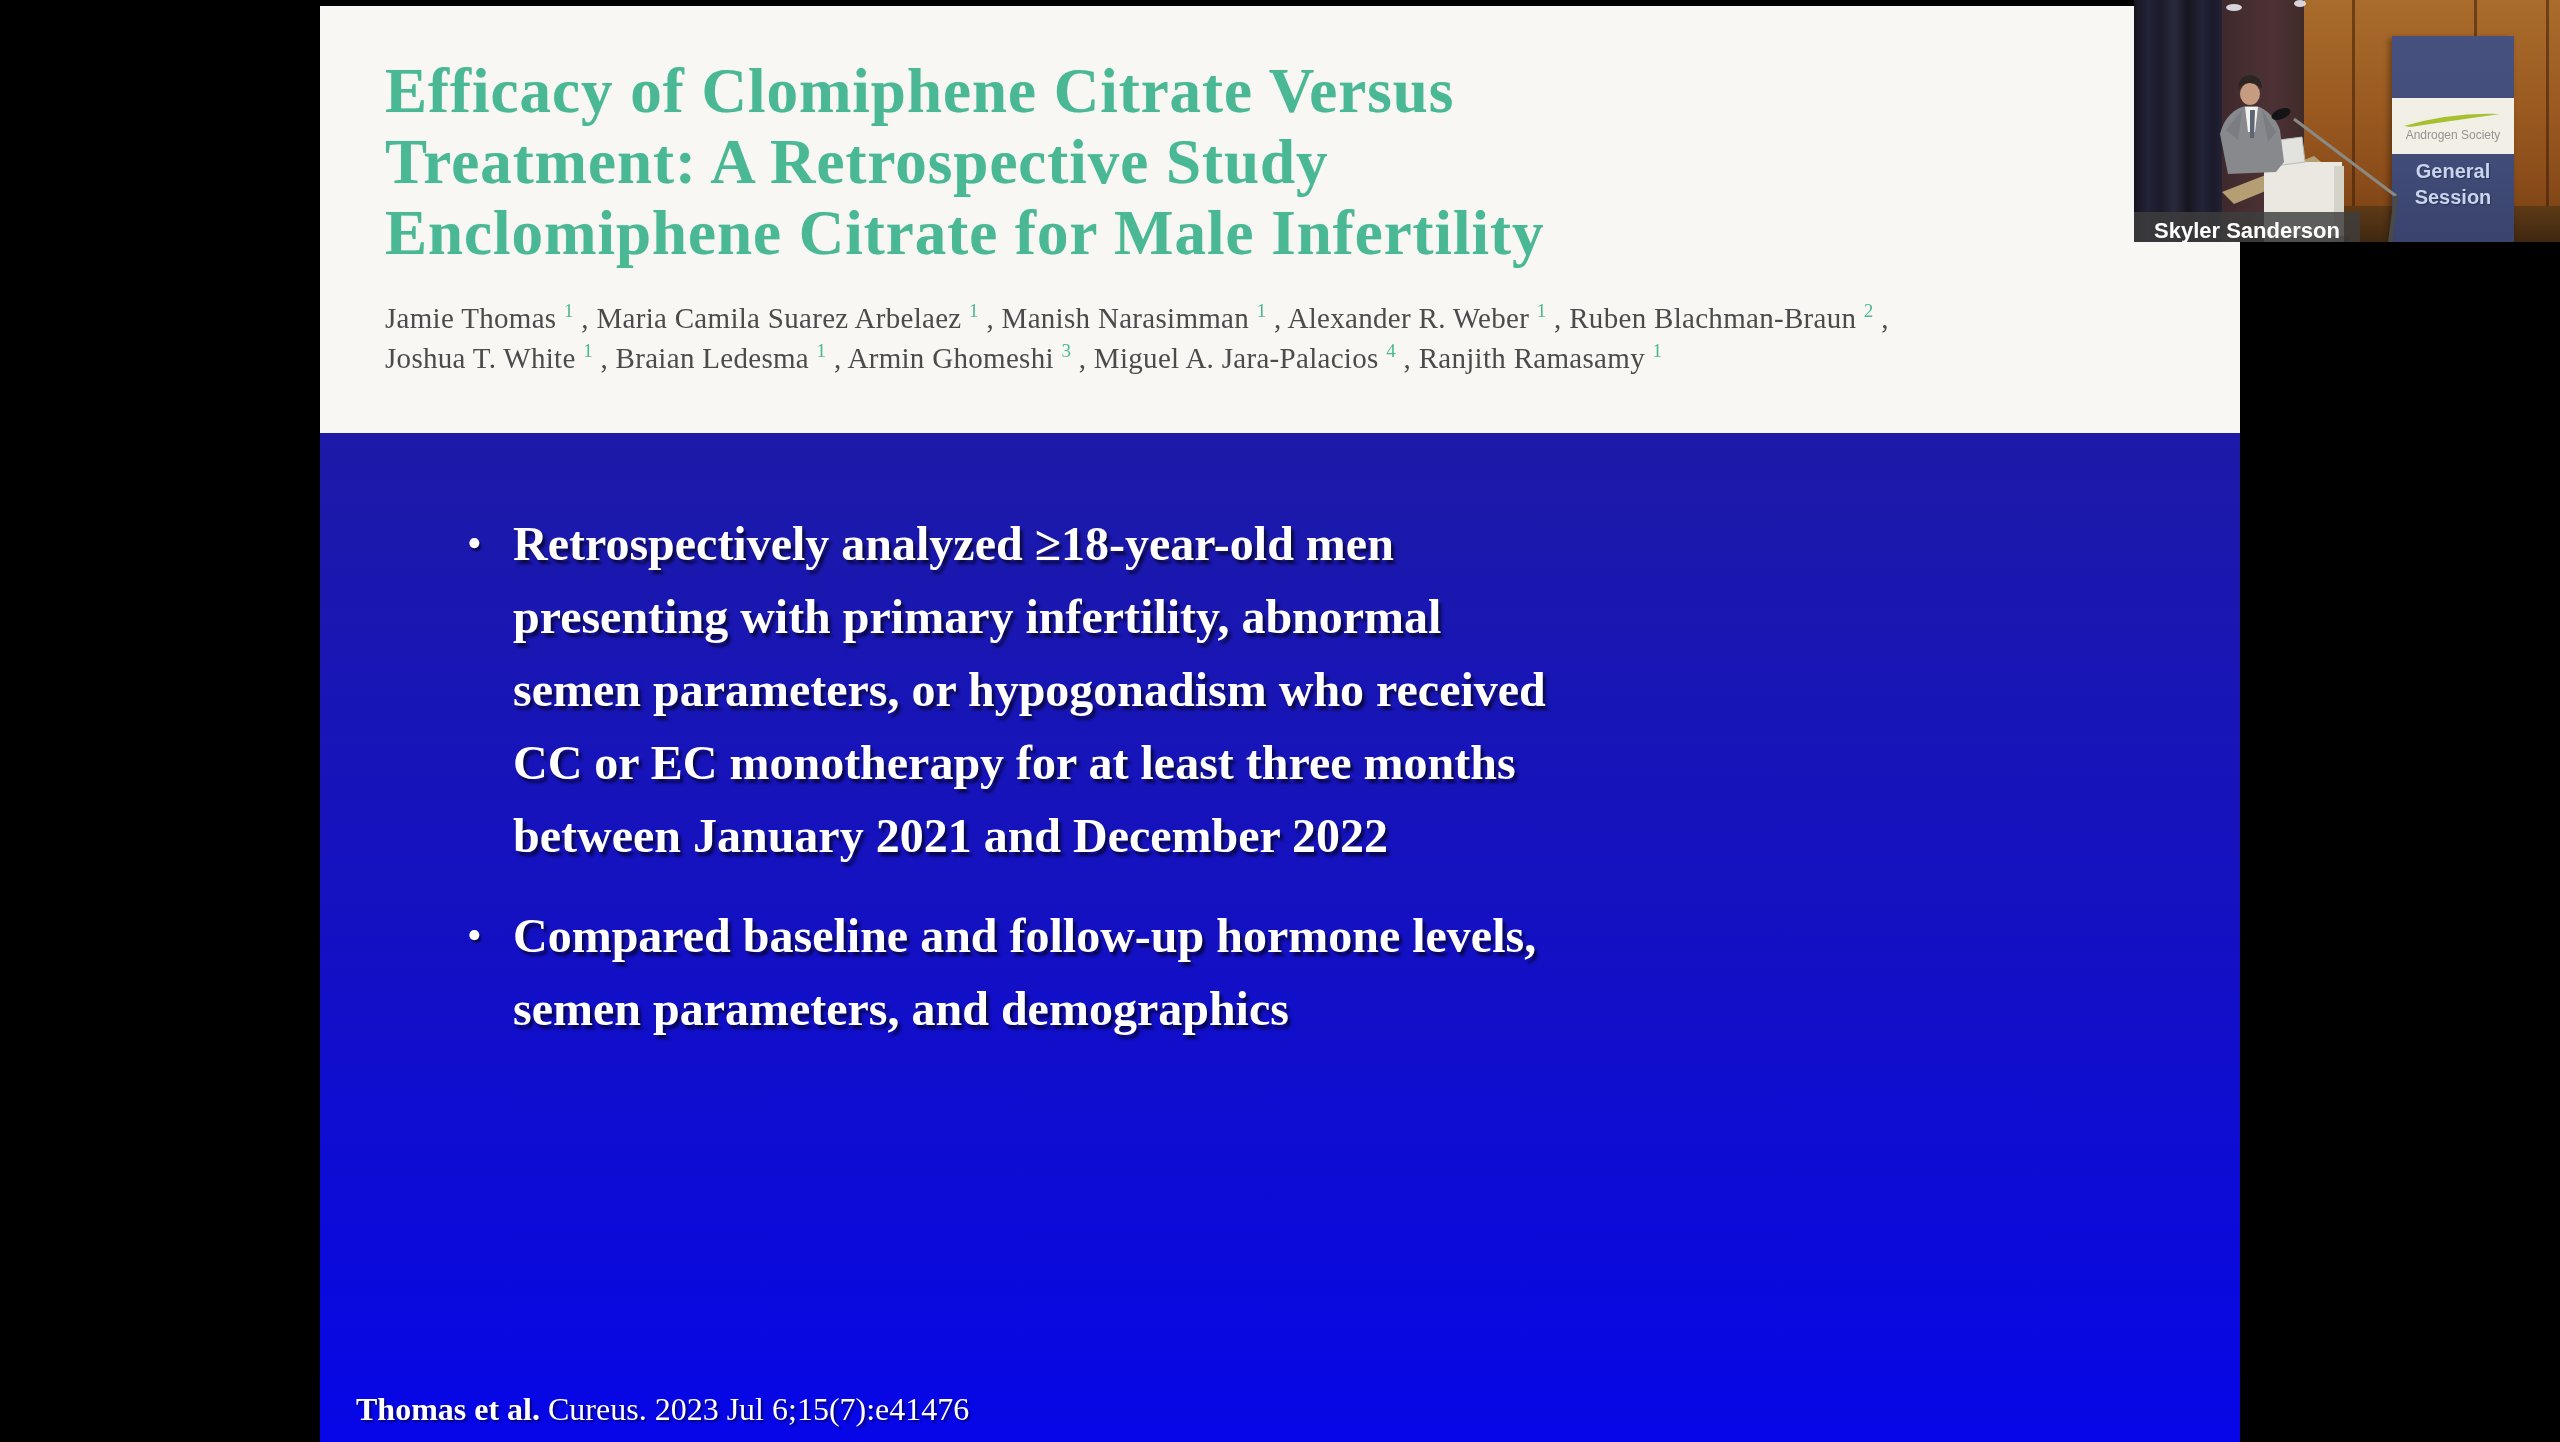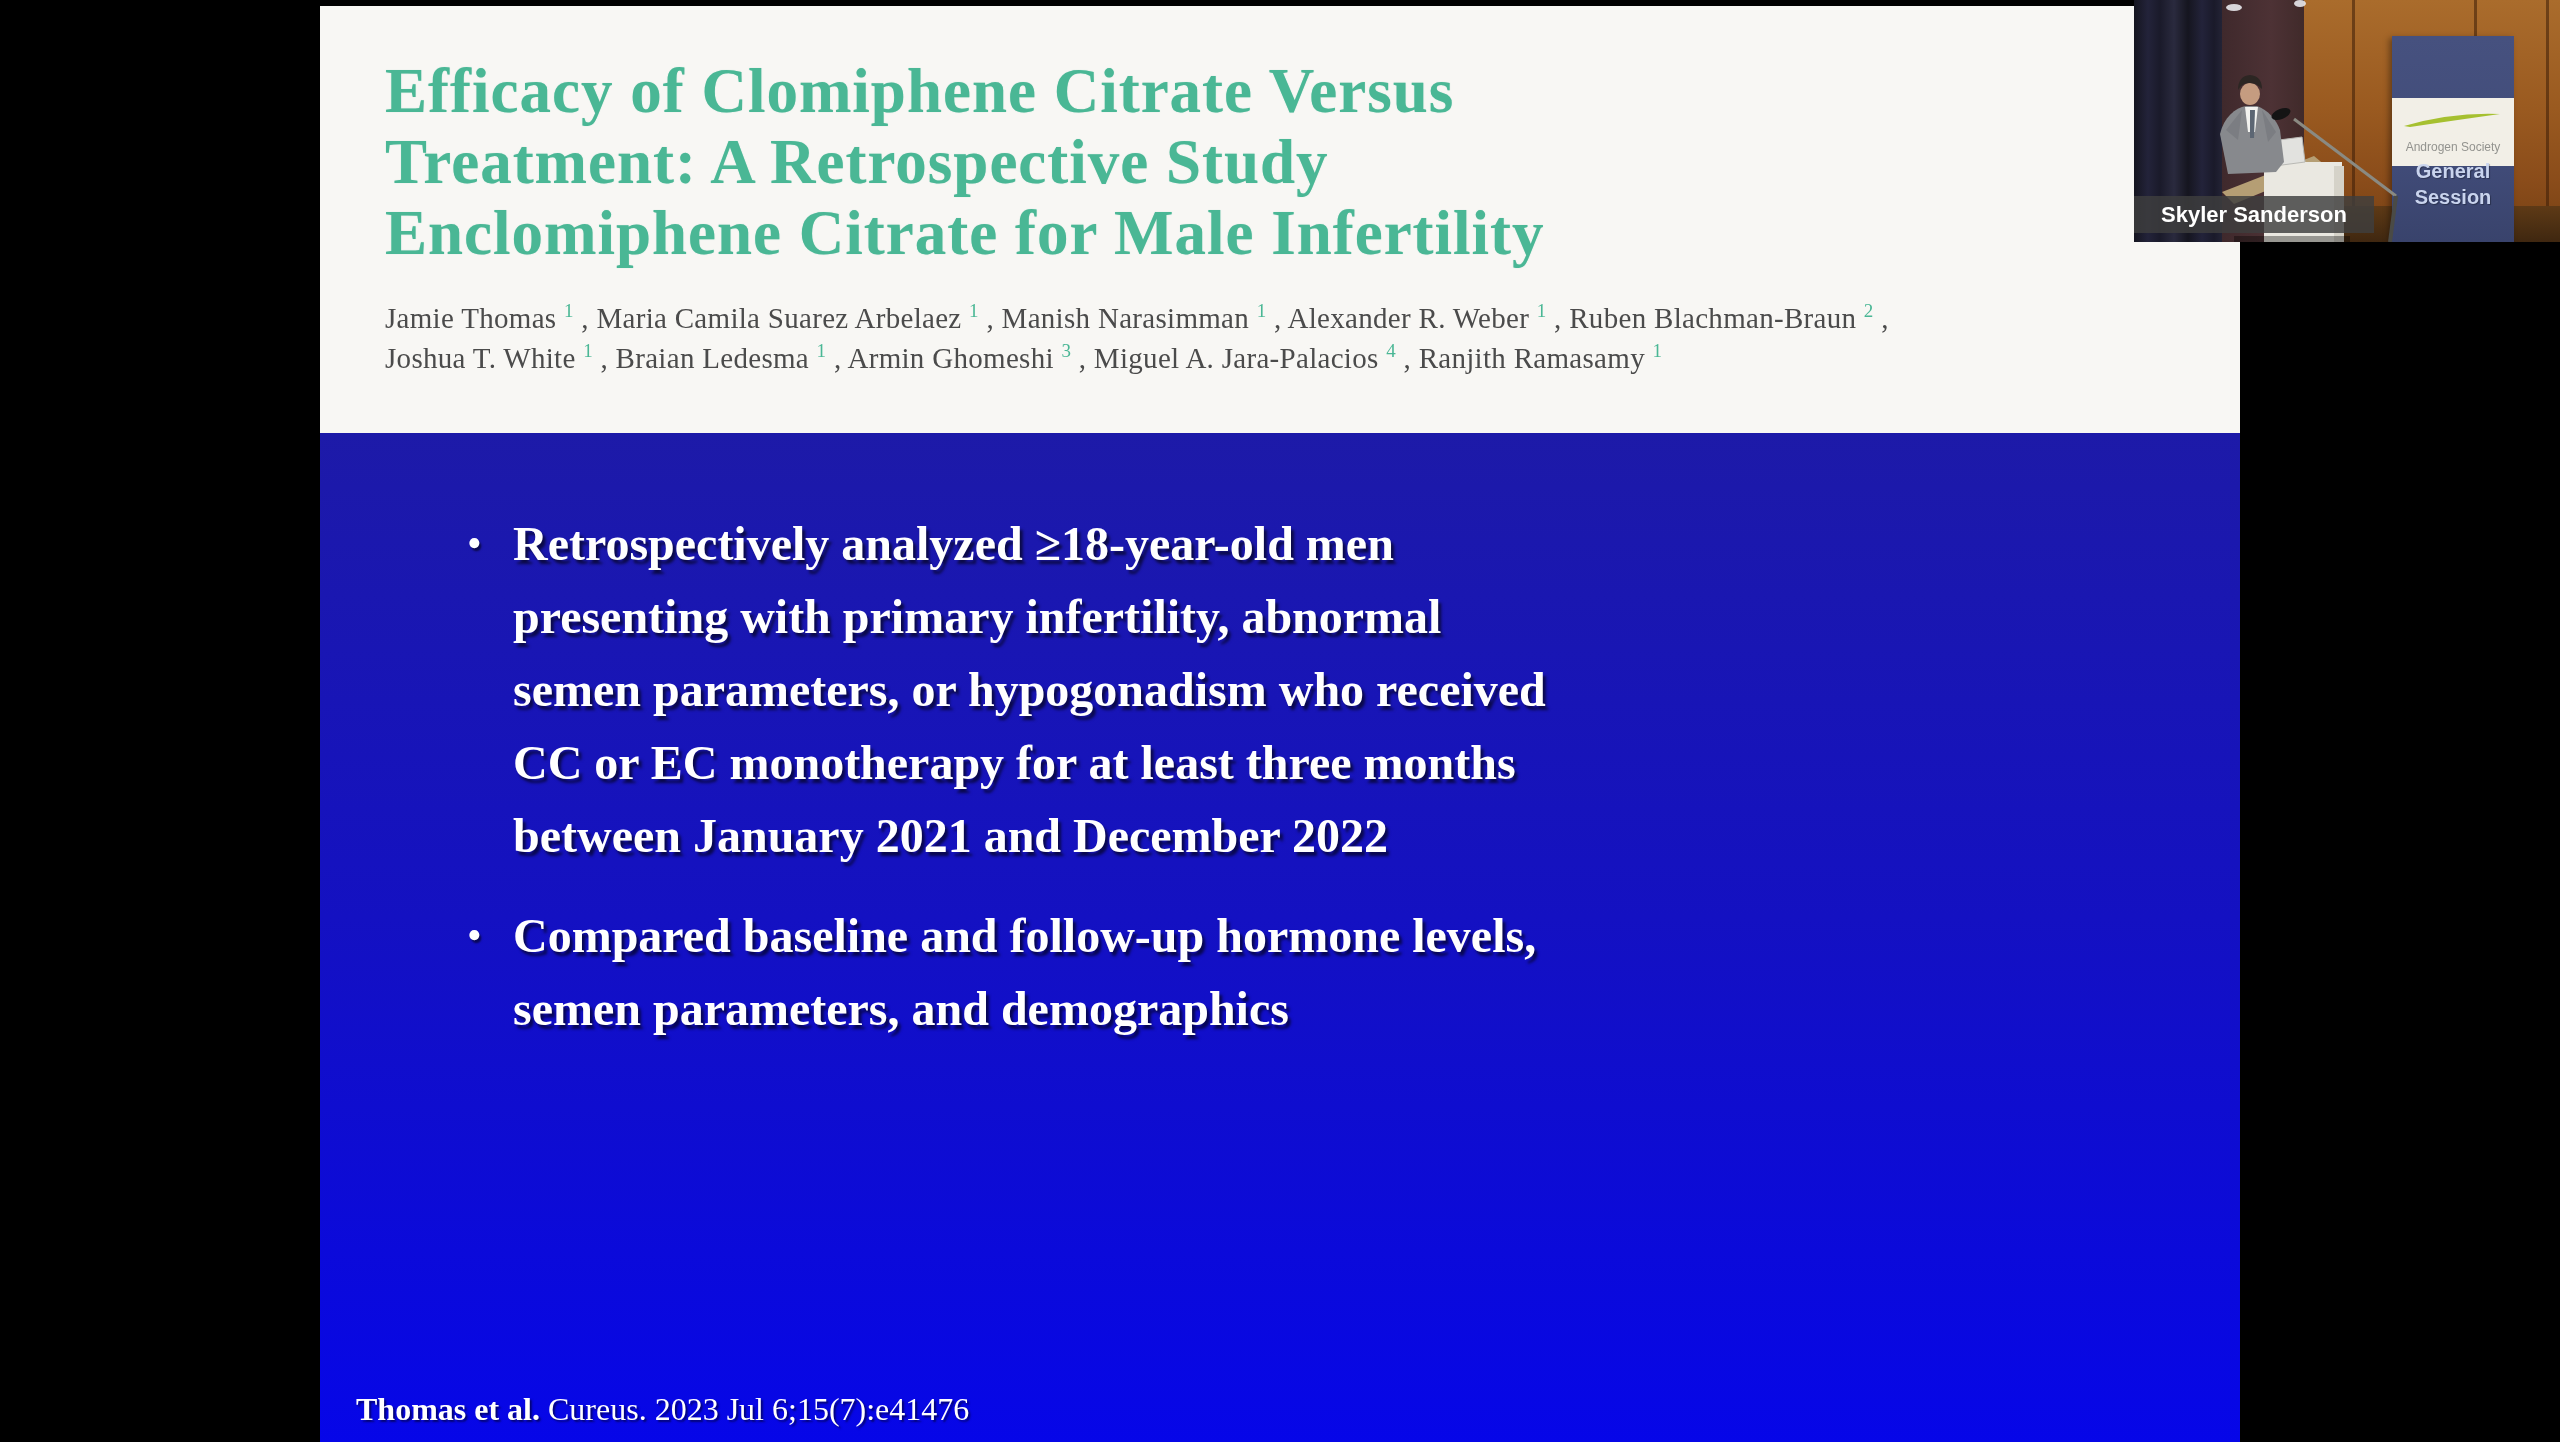--- a/index.html
+++ b/index.html
@@ -54,37 +54,37 @@
   .vf-wood{position:absolute;left:170px;top:0;width:256px;height:242px;
       background:linear-gradient(180deg,#aa6c2c 0%,#9a5a20 45%,#8a4c1a 75%,#744014 100%);}
   .vf-wood-seam{position:absolute;top:0;width:3px;height:242px;background:rgba(60,30,8,.55);}
   .vf-baseboard{position:absolute;left:170px;top:206px;width:256px;height:36px;
       background:linear-gradient(180deg,#5e3a16,#3f2710);}
   .vf-light{position:absolute;width:16px;height:7px;border-radius:50%;background:#e8e8ec;opacity:.9;}
 
   .vf-banner{position:absolute;left:258px;top:36px;width:122px;height:206px;
       background:linear-gradient(180deg,#46517f,var(--banner-navy) 60%,#39436c);
       box-shadow:-3px 2px 6px rgba(0,0,0,.35);}
-  .vf-banner-white{position:absolute;left:0;top:62px;width:122px;height:68px;
+  .vf-banner-white{position:absolute;left:0;top:62px;width:122px;height:56px;
       background:#f2efe7;display:flex;align-items:flex-end;justify-content:center;}
   .vf-logo-text{font-family:"Liberation Sans",sans-serif;font-size:12px;
       color:#93938f;padding-bottom:12px;white-space:nowrap;}
   .vf-swoosh{position:absolute;left:10px;top:12px;}
   .vf-banner-line{position:absolute;left:0;width:122px;text-align:center;
       font-family:"Liberation Sans",sans-serif;font-weight:bold;font-size:20px;
       color:#c9d4ee;text-shadow:1px 1px 1px rgba(0,0,0,.3);}
   .vf-line1{top:124px;}
   .vf-line2{top:150px;}
 
   .vf-figure{position:absolute;left:0;top:0;width:426px;height:242px;}
 
-  .name-tag{position:absolute;left:0;top:196px;height:37px;
+  .name-tag{position:absolute;left:0;top:212px;height:37px;
       background:rgba(62,62,62,.82);color:#fff;
       font-family:"Liberation Sans",sans-serif;font-weight:bold;font-size:22px;
-      line-height:37px;padding:0 27px;white-space:nowrap;}
+      line-height:37px;padding:0 20px;white-space:nowrap;}
 </style>
 </head>
 <body>
 
 <div class="stage">
 
   <div class="slide">
 
     <div class="slide-header">
       <div class="slide-title">

